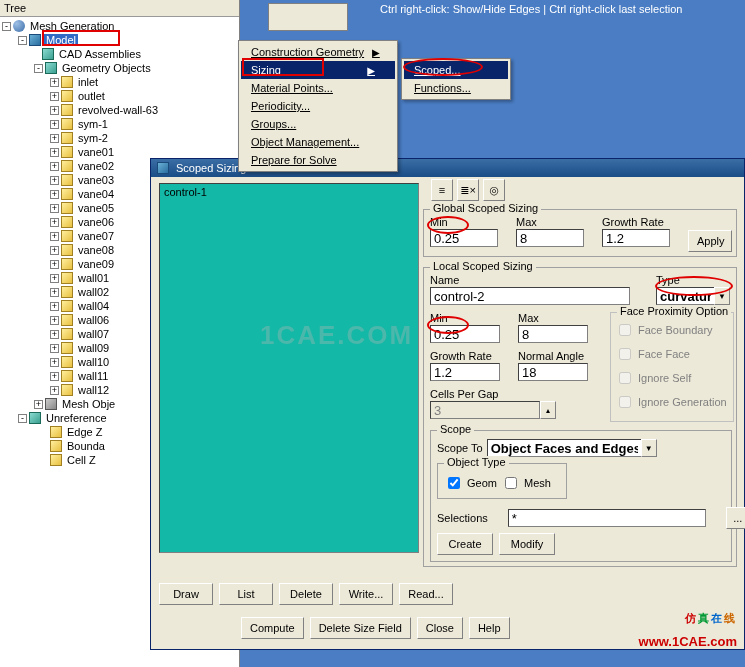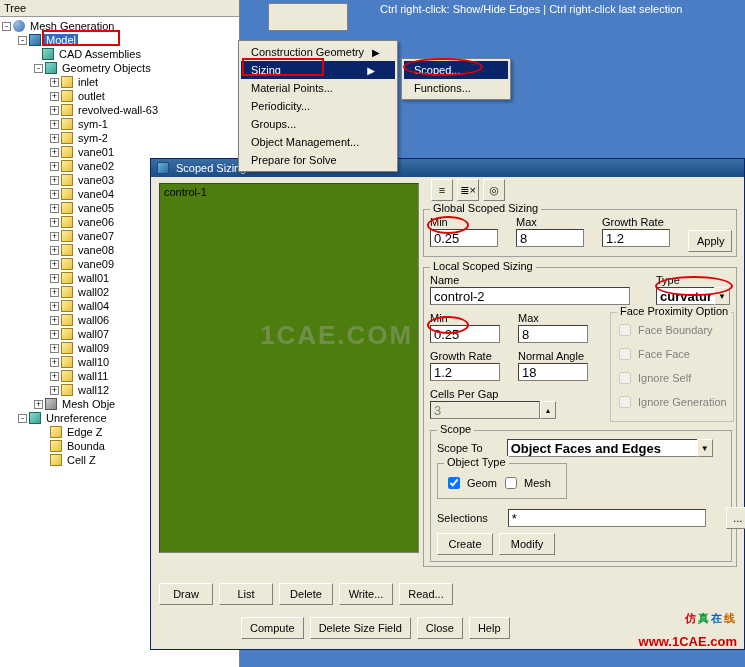--- a/index.html
+++ b/index.html
@@ -18,29 +18,29 @@
 .globe { border-radius: 50%; background: radial-gradient(circle at 30% 30%, #9ec0e6, #3a6da8); }
 .cube-blue { background: linear-gradient(135deg, #6ab0d6, #2a6da0); border: 1px solid #1a4a7a; }
 .cube-yellow { background: linear-gradient(135deg, #ffef9e, #e8c040); border: 1px solid #a08020; }
 .cube-teal { background: linear-gradient(135deg, #8adad0, #3aa090); border: 1px solid #1a6a5a; }
 .cube-gray { background: linear-gradient(135deg, #ccc, #888); border: 1px solid #555; }
 .tree-label { padding: 0 2px; }
 .tree-label.sel { background: #316ac5; color: #fff; }
 .red-box { border: 2px solid #e00000; position: absolute; pointer-events: none; }
 
 .menu { position: absolute; background: #ece9d8; border: 1px solid #808080; box-shadow: 2px 2px 3px rgba(0,0,0,0.3); padding: 2px; z-index: 50; }
-.menu-item { padding: 3px 20px 3px 10px; white-space: nowrap; display: flex; justify-content: space-between; align-items: center; }
+.menu-item { padding: 3px 20px 3px 10px; white-space: nowrap; display: flex; justify-content: space-between; align-items: center; text-decoration: underline; }
 .menu-item.hl { background: #0a246a; color: #fff; }
 .menu-arrow { font-size: 10px; margin-left: 8px; }
 
 .dialog { position: absolute; left: 150px; top: 158px; width: 595px; height: 492px; background: #ece9d8; border: 1px solid #0a246a; z-index: 10; }
 .dlg-title { background: linear-gradient(#3a6ea5, #1a4c85); color: #fff; padding: 3px 6px; display: flex; align-items: center; gap: 4px; }
 .dlg-body { padding: 6px 8px 4px 8px; position: relative; height: calc(100% - 20px); }
 .list-label { margin-bottom: 3px; }
-.list-box { width: 260px; height: 370px; background: #4d7c0f; border: 1px solid #808080; padding: 2px 4px; border-top-color: #404040; border-left-color: #404040; }
+.list-box { width: 260px; height: 370px; background: #14b8a6; border: 1px solid #808080; padding: 2px 4px; border-top-color: #404040; border-left-color: #404040; }
 .list-tools { position: absolute; left: 280px; top: 2px; display: flex; gap: 4px; }
 .tbtn { width: 22px; height: 22px; border: 1px solid #808080; background: #ece9d8; display: inline-flex; align-items: center; justify-content: center; border-top-color: #fff; border-left-color: #fff; }
 .group { position: absolute; border: 1px solid #a0a0a0; }
 .group-label { position: absolute; top: -8px; left: 6px; background: #ece9d8; padding: 0 3px; font-size: 11px; }
 
 .field-lbl { font-size: 11px; margin-bottom: 1px; }
 .inp { height: 18px; background: #fff; border: 1px solid #808080; border-top-color: #404040; border-left-color: #404040; padding: 1px 3px; font-size: 13px; }
 .inp[disabled] { background: #ece9d8; color: #808080; }
 .btn { height: 22px; border: 1px solid #808080; background: #ece9d8; padding: 2px 8px; border-top-color: #fff; border-left-color: #fff; font-size: 11px; }
 .chk { display: flex; align-items: center; gap: 4px; color: #808080; font-size: 11px; }
@@ -391,21 +391,21 @@
               <span>Ignore Generation</span>
             </label>
           </div>
       </div>
 
       <div class="group" style="left:6px; top:162px; width:302px; height:132px;">
         <div class="group-label">Scope</div>
         <div style="position:absolute; left:6px; top:8px; display:flex; align-items:center; gap:4px;">
           <span class="field-lbl">Scope To</span>
           <div class="dropdown">
-              <input class="inp" style="width: 190px; margin-left: 20px;" value="Object Faces and Edges">
+              <input class="inp" style="width: 154px;" value="Object Faces and Edges">
               <span class="dd-arrow">▼</span>
             </div>
         </div>
         <div class="group" style="left:6px; top:32px; width:130px; height:36px;">
           <div class="group-label">Object Type</div>
           <div style="display:flex; gap:4px; padding:10px 6px 4px 6px;">
             <label class="chk" style="color:#000">
                 <input type="checkbox" checked="" style="">
                 <span>Geom</span>
               </label>

